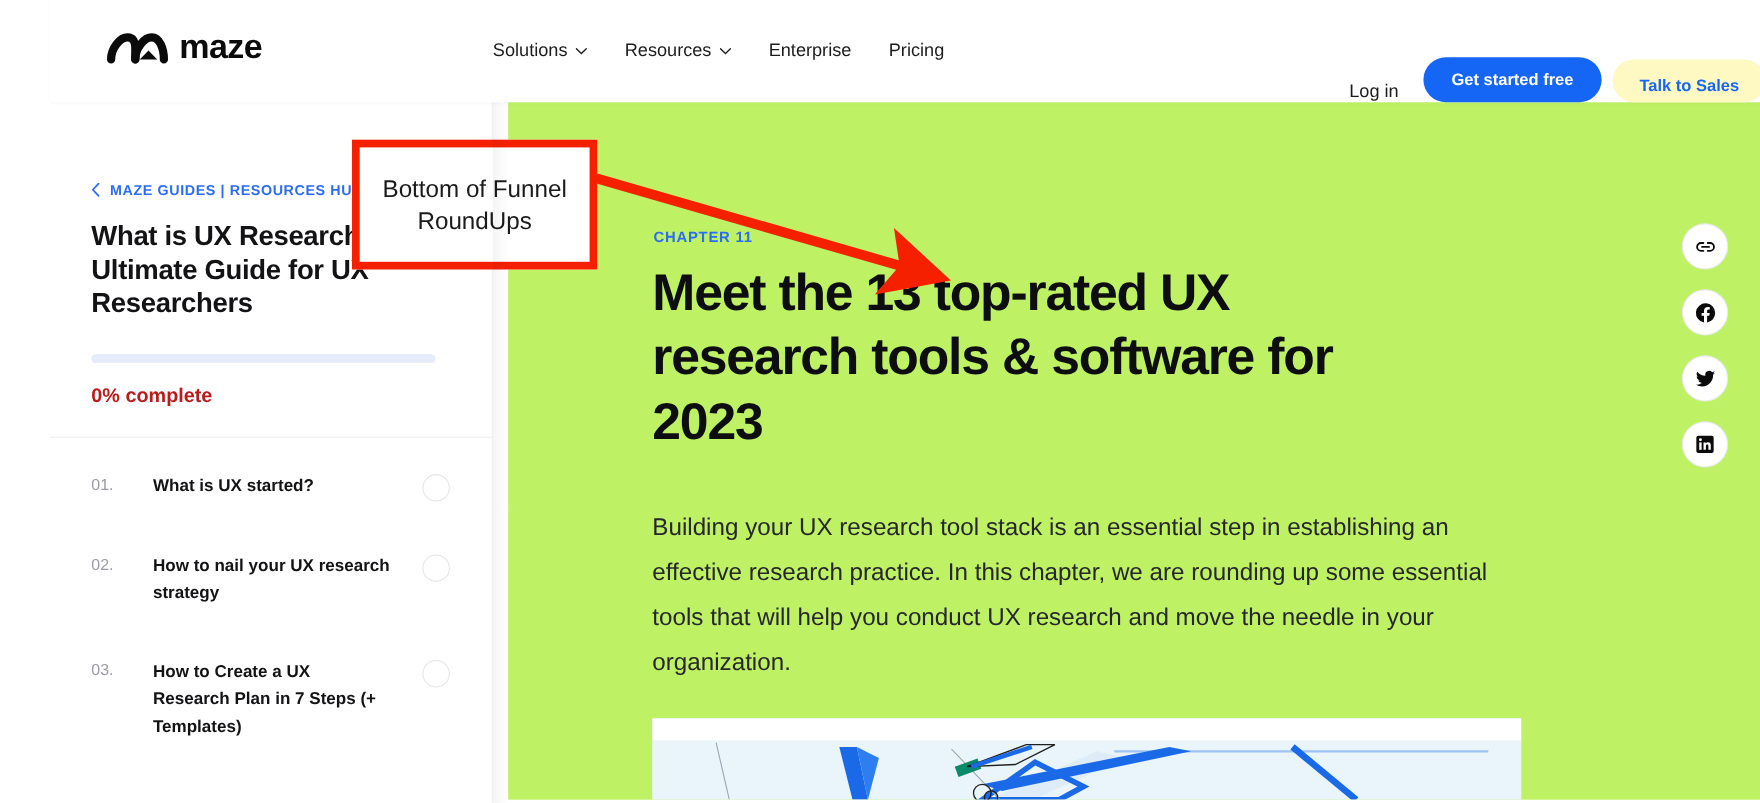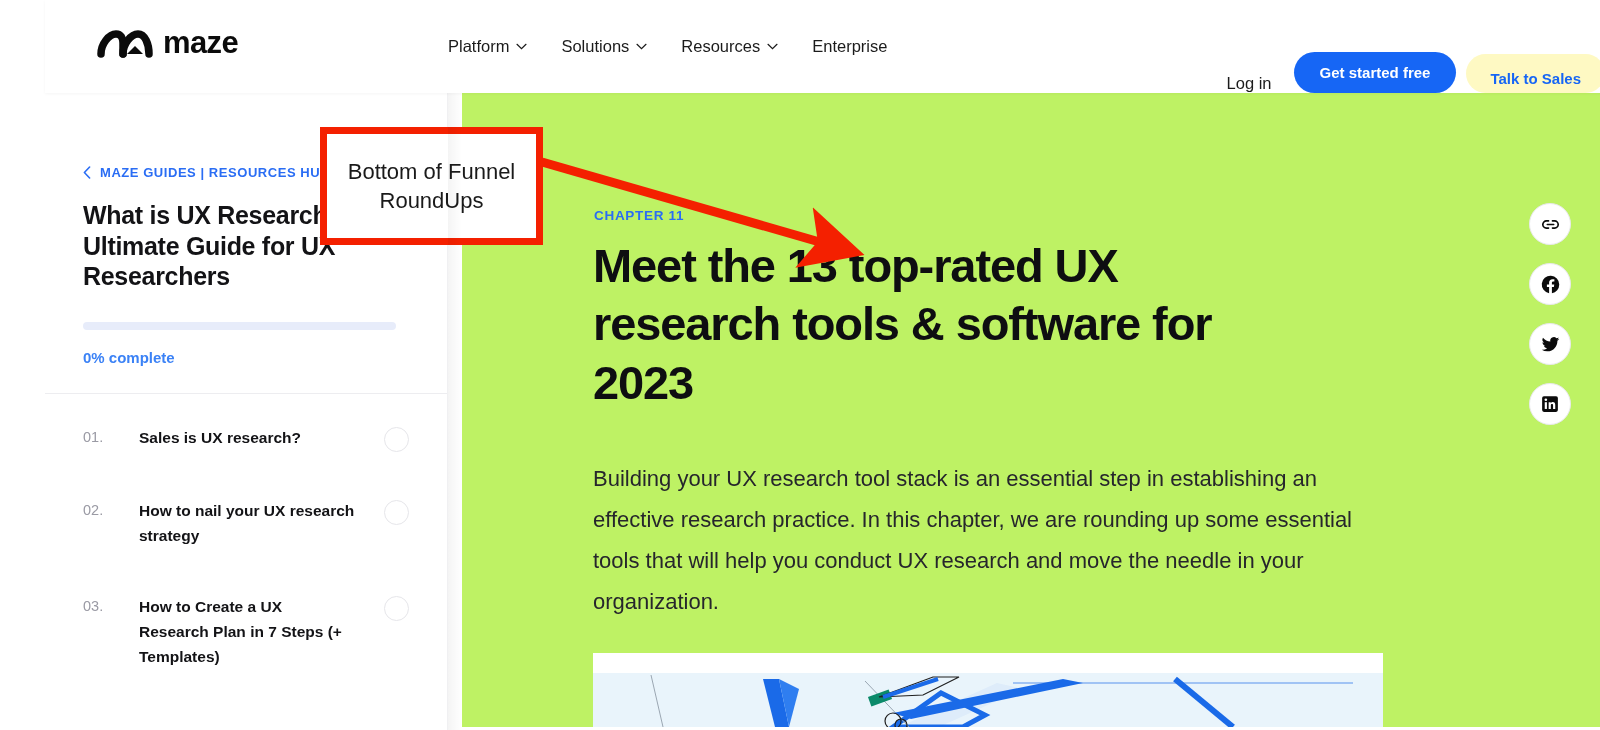--- a/index.html
+++ b/index.html
@@ -76,21 +76,21 @@
     margin-top: 20px;
     font-size: 25px; font-weight: 700; color: #131316;
     line-height: 1.22; letter-spacing: -0.3px;
   }
   .progress-track {
     margin-top: 30px; width: 313px; height: 8px;
     background: #e7ecfa; border-radius: 999px; overflow: hidden;
   }
   .progress-fill { height: 100%; width: 0%; background: #1666f5; border-radius: 999px; }
   .progress-label {
-    margin-top: 19px; font-size: 15px; font-weight: 700; color: #3b82f6;
+    margin-top: 19px; font-size: 18px; font-weight: 700; color: #b91c1c;
   }
   .sidebar-divider {
     margin-top: 27px; width: 403px; height: 1px; background: #ededf0;
   }
   .chapter-list { padding: 8px 0 0 0; }
   .chapter-row {
     display: flex; align-items: flex-start;
     padding: 23px 38px 23px 38px; cursor: pointer; gap: 28px;
   }
   .ch-num {
@@ -177,40 +177,37 @@
       <svg class="logo-mark" viewBox="0 0 56 34">
         <path d="M4 28 C4 18, 12 8, 19 8 C24 8, 26 12, 26 17 L26 28" fill="none" stroke="#0b0b0b" stroke-width="7.5" stroke-linecap="round"></path>
         <path d="M26 28 C26 18, 34 8, 41 8 C48 8, 52 18, 52 28" fill="none" stroke="#0b0b0b" stroke-width="7.5" stroke-linecap="round"></path>
         <path d="M30 28 L38 20 L46 28 Z" fill="#0b0b0b"></path>
       </svg>
       <span class="logo-text">maze</span>
     </div>
 
     <nav class="nav">
       <div class="nav-item">
-        <span>Platform</span>
-        <svg class="chev" viewBox="0 0 11 7">
-          <path d="M1 1.3 L5.5 5.7 L10 1.3" fill="none" stroke="#1b1b1b" stroke-width="1.2" stroke-linecap="round"></path>
-        </svg>
-      </div>
-      <div class="nav-item">
         <span>Solutions</span>
         <svg class="chev" viewBox="0 0 11 7">
           <path d="M1 1.3 L5.5 5.7 L10 1.3" fill="none" stroke="#1b1b1b" stroke-width="1.2" stroke-linecap="round"></path>
         </svg>
       </div>
       <div class="nav-item">
         <span>Resources</span>
         <svg class="chev" viewBox="0 0 11 7">
           <path d="M1 1.3 L5.5 5.7 L10 1.3" fill="none" stroke="#1b1b1b" stroke-width="1.2" stroke-linecap="round"></path>
         </svg>
       </div>
       <div class="nav-item">
         <span>Enterprise</span>
       </div>
+      <div class="nav-item">
+        <span>Pricing</span>
+      </div>
     </nav>
 
     <div class="header-right">
       <span class="login-link">Log in</span>
       <button class="btn btn-primary">Get started free</button>
       <button class="btn btn-secondary">Talk to Sales</button>
     </div>
   </div>
 
   <aside class="sidebar">
@@ -229,21 +226,21 @@
         <div class="progress-fill" style="width: 0%;"></div>
       </div>
       <div class="progress-label">0% complete</div>
     </div>
 
     <div class="sidebar-divider"></div>
 
     <div class="chapter-list">
       <div class="chapter-row">
         <span class="ch-num">01.</span>
-        <span class="ch-label">Sales is UX research?</span>
+        <span class="ch-label">What is UX started?</span>
         <span class="ch-check"></span>
       </div>
       <div class="chapter-row">
         <span class="ch-num">02.</span>
         <span class="ch-label">How to nail your UX research strategy</span>
         <span class="ch-check"></span>
       </div>
       <div class="chapter-row">
         <span class="ch-num">03.</span>
         <span class="ch-label">How to Create a UX Research Plan in 7 Steps (+ Templates)</span>

